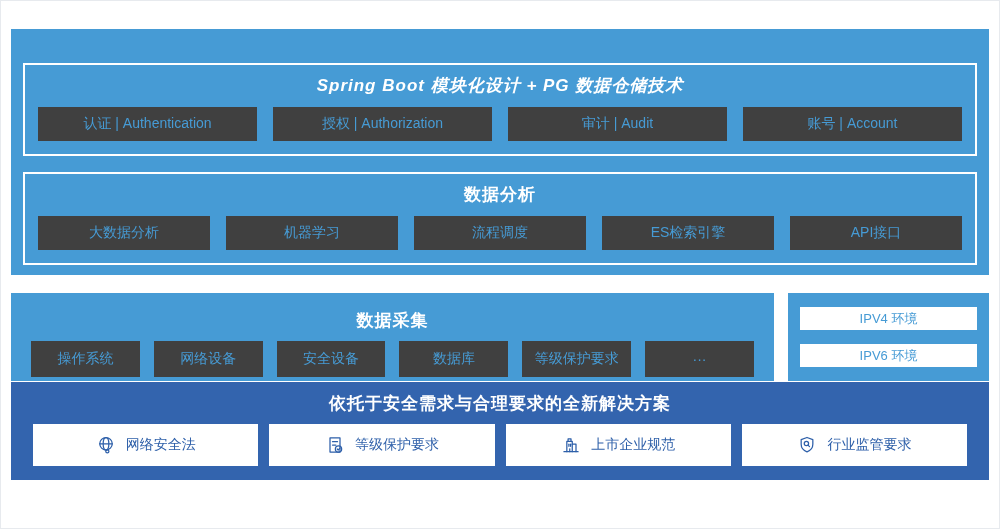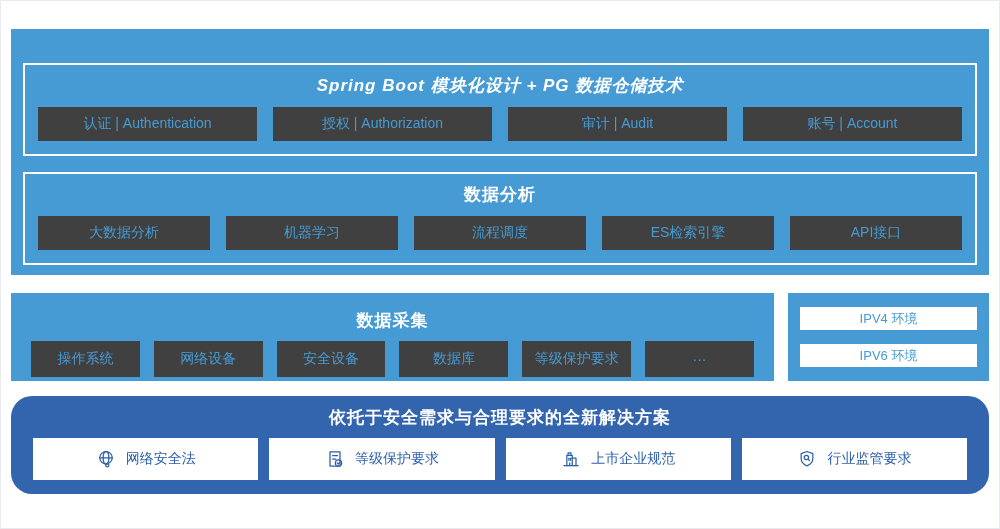--- a/index.html
+++ b/index.html
@@ -44,23 +44,22 @@
     width:201px; background:var(--light-blue,#469bd5);
     display:flex; flex-direction:column; justify-content:center;
     gap:14px; padding:0 12px;
   }
   .env-btn {
     height:23px; background:#fff;
     display:flex; align-items:center; justify-content:center;
     color:var(--light-blue,#469bd5); font-size:13px;
   }
   .solution {
-    margin-top:15px; background:var(--solution-blue,#3364ae);
+    margin-top:1px; background:var(--solution-blue,#3364ae);
     padding:9px 22px 14px;
-    border-radius:21px;
   }
   .solution .panel-title { line-height:26px; margin-bottom:7px; }
   .solution .btn-row { gap:11px; }
   .sol-btn {
     flex:1; height:42px; background:#fff;
     display:flex; align-items:center; justify-content:center; gap:10px;
     color:var(--solution-text,#2d5fa9); font-size:14px;
   }
   .sol-btn svg { width:20px; height:20px; display:block; }
   .sol-btn svg * { stroke:var(--solution-text,#2d5fa9); stroke-width:1.5;

